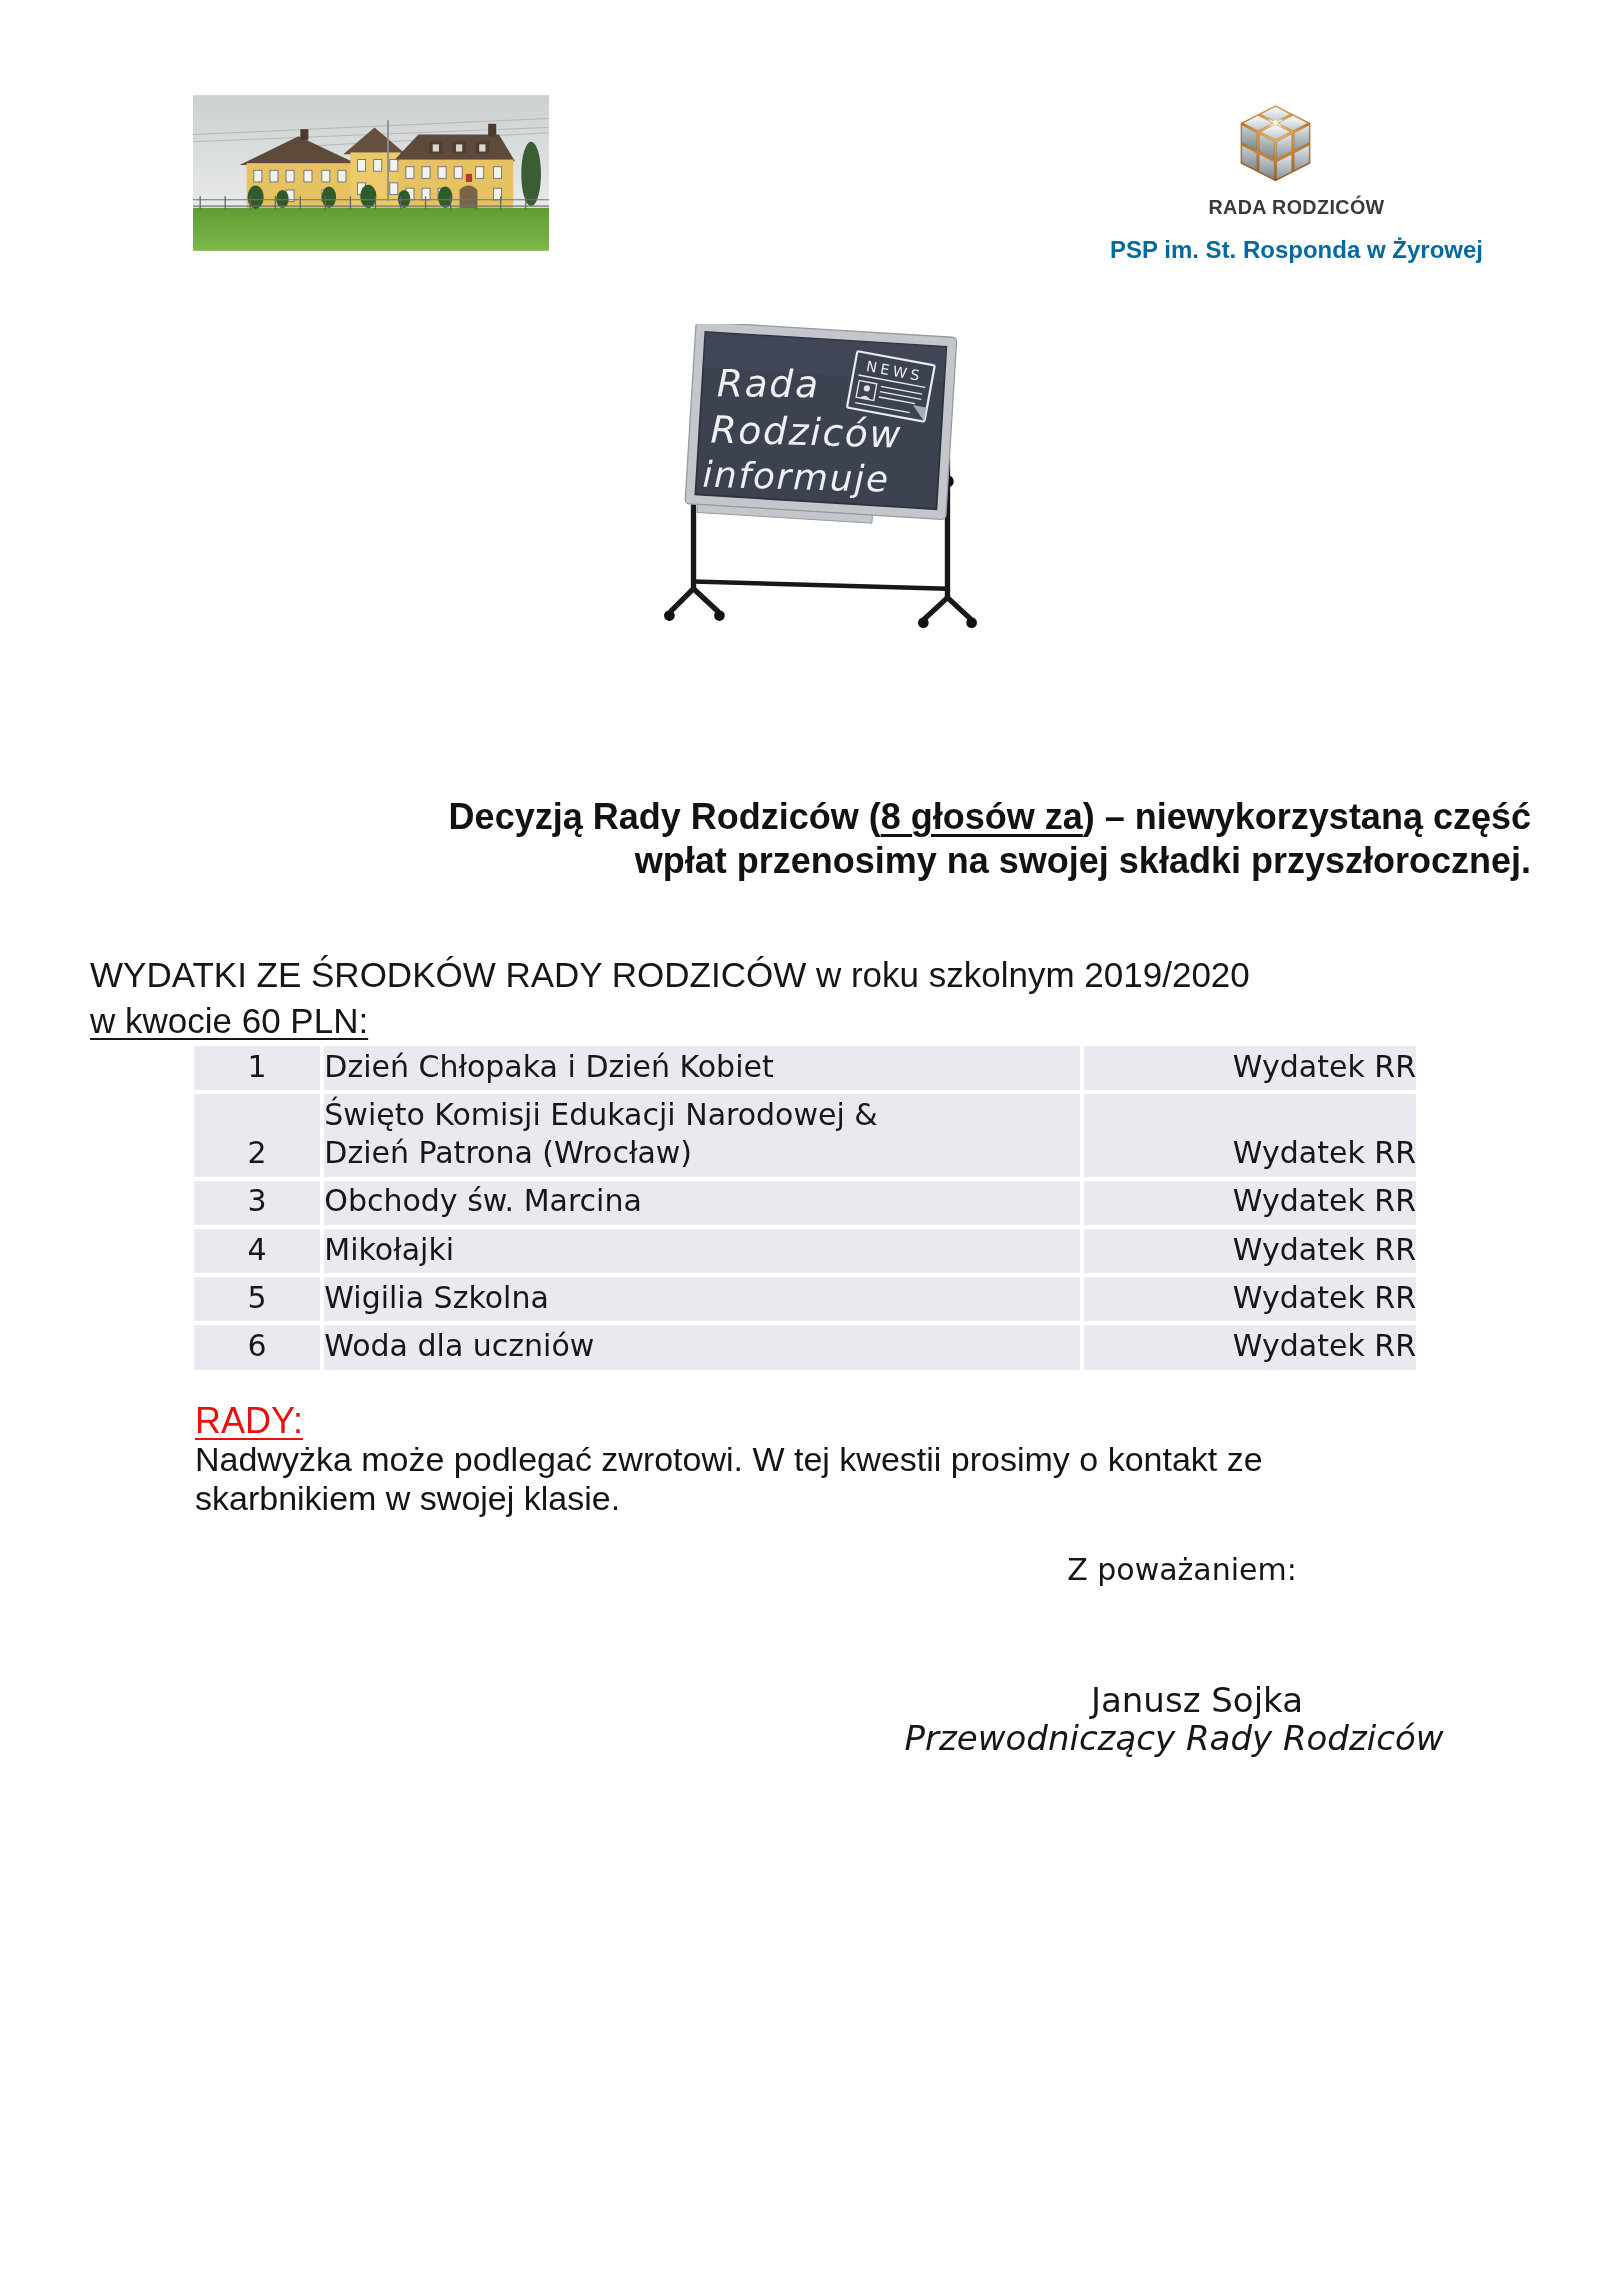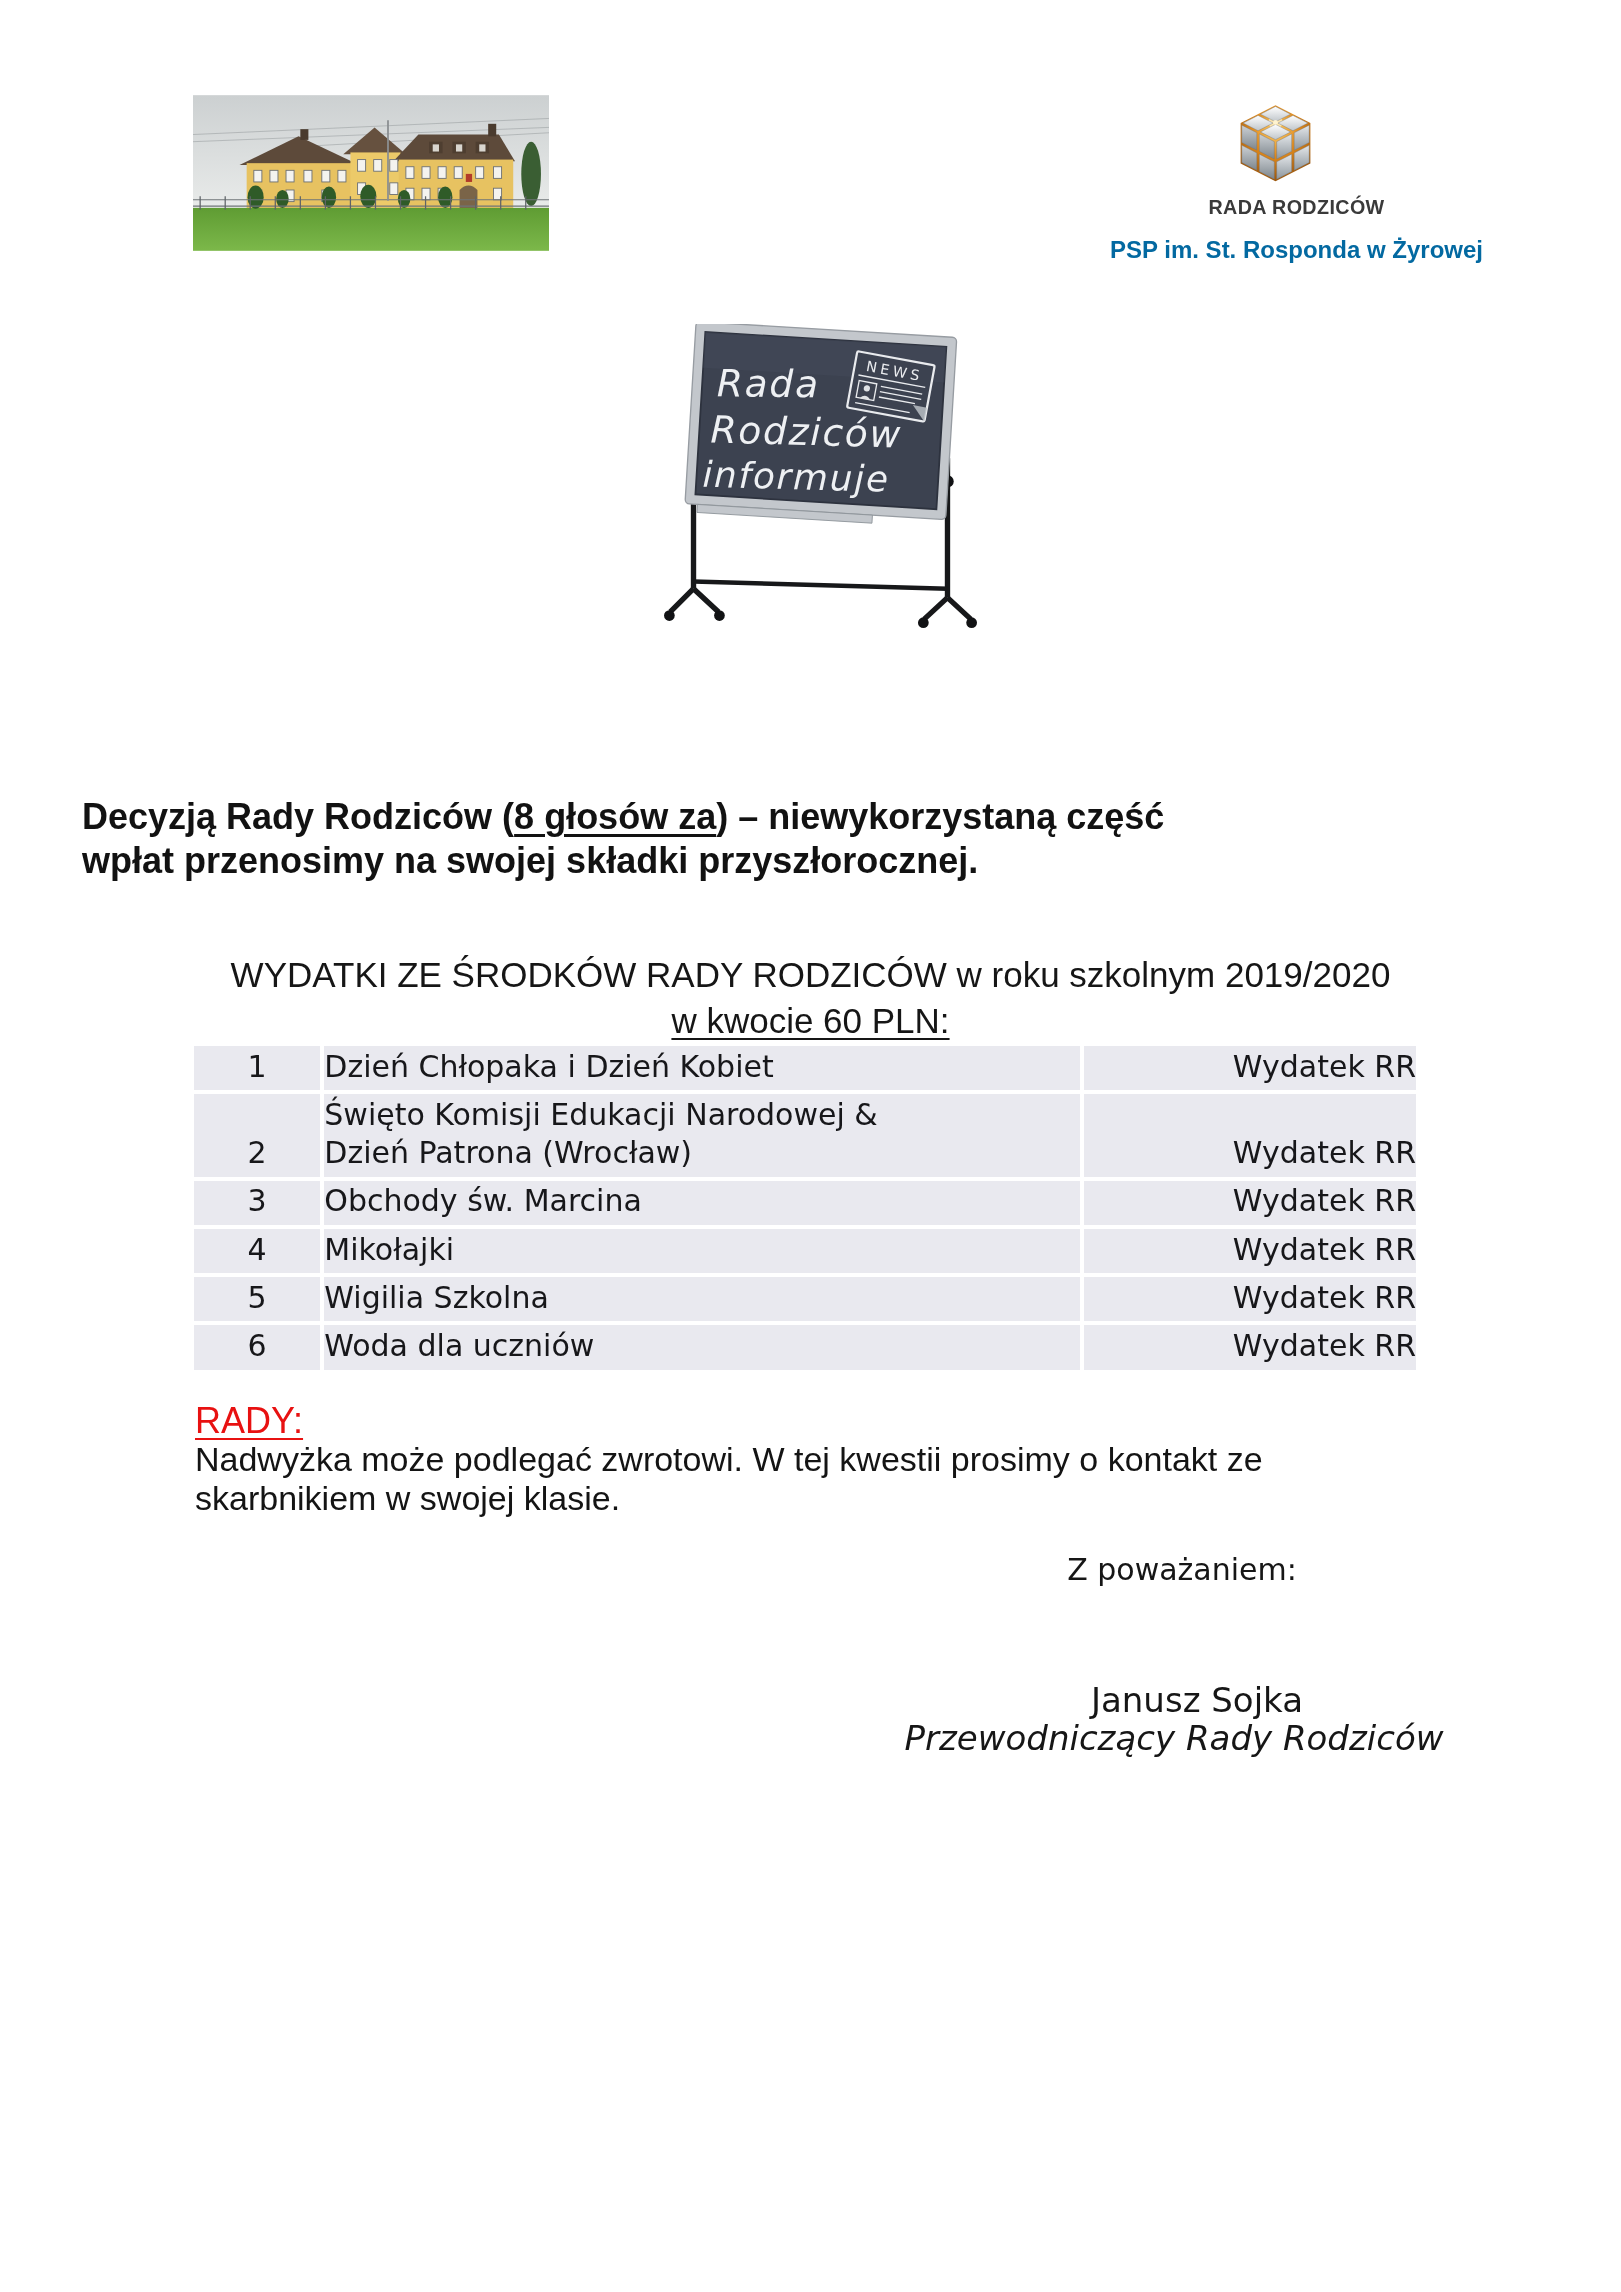--- a/index.html
+++ b/index.html
@@ -13,28 +13,28 @@
   .school-photo{left:193px;top:95px;width:356px;height:156px}
   .logo-cube{left:1229px;top:91px;width:93px;height:106px}
   .logo-text{left:1028px;top:198px;width:537px;text-align:center;line-height:1}
   .logo-title{font-size:19.7px;font-weight:bold;letter-spacing:0.4px;color:#3a3a3a;margin:0 0 20px 0}
   .logo-sub{font-size:24px;font-weight:bold;color:#0369a1;margin:0}
 
   .chalkboard{left:663px;top:324px;width:315px;height:313px}
 
   
   .decision{
-    left:82px;right:90px;top:759px;text-align:left;
+    left:82px;right:90px;top:759px;text-align:right;
     font-size:36px;font-weight:bold;line-height:44px;color:#121212;
   }
   .decision .u-part{text-decoration:underline;text-underline-offset:4.5px;text-decoration-thickness:2.7px}
 
   
   .expenses-heading{
-    left:90px;right:90px;top:917px;text-align:center;
+    left:90px;right:90px;top:917px;text-align:left;
     font-size:35px;font-weight:normal;line-height:46px;color:#161616;
   }
   .expenses-heading .u-line{text-decoration:underline;text-underline-offset:5.4px;text-decoration-thickness:1.8px}
 
   
   table.expenses{
     position:absolute;left:190px;top:1042px;width:1230px;
     border-collapse:separate;border-spacing:4.5px;table-layout:fixed;
   }
   table.expenses td{

